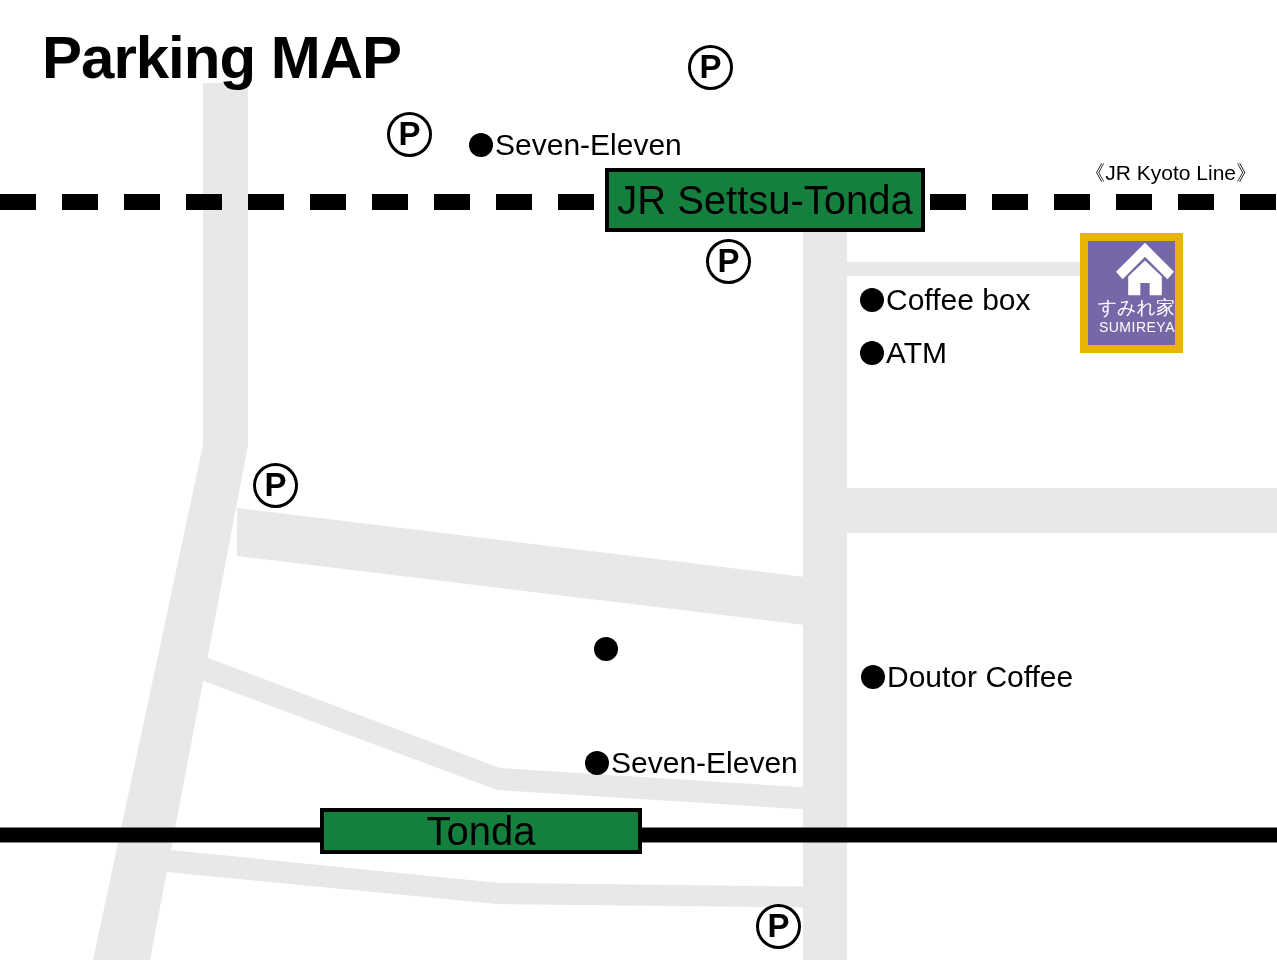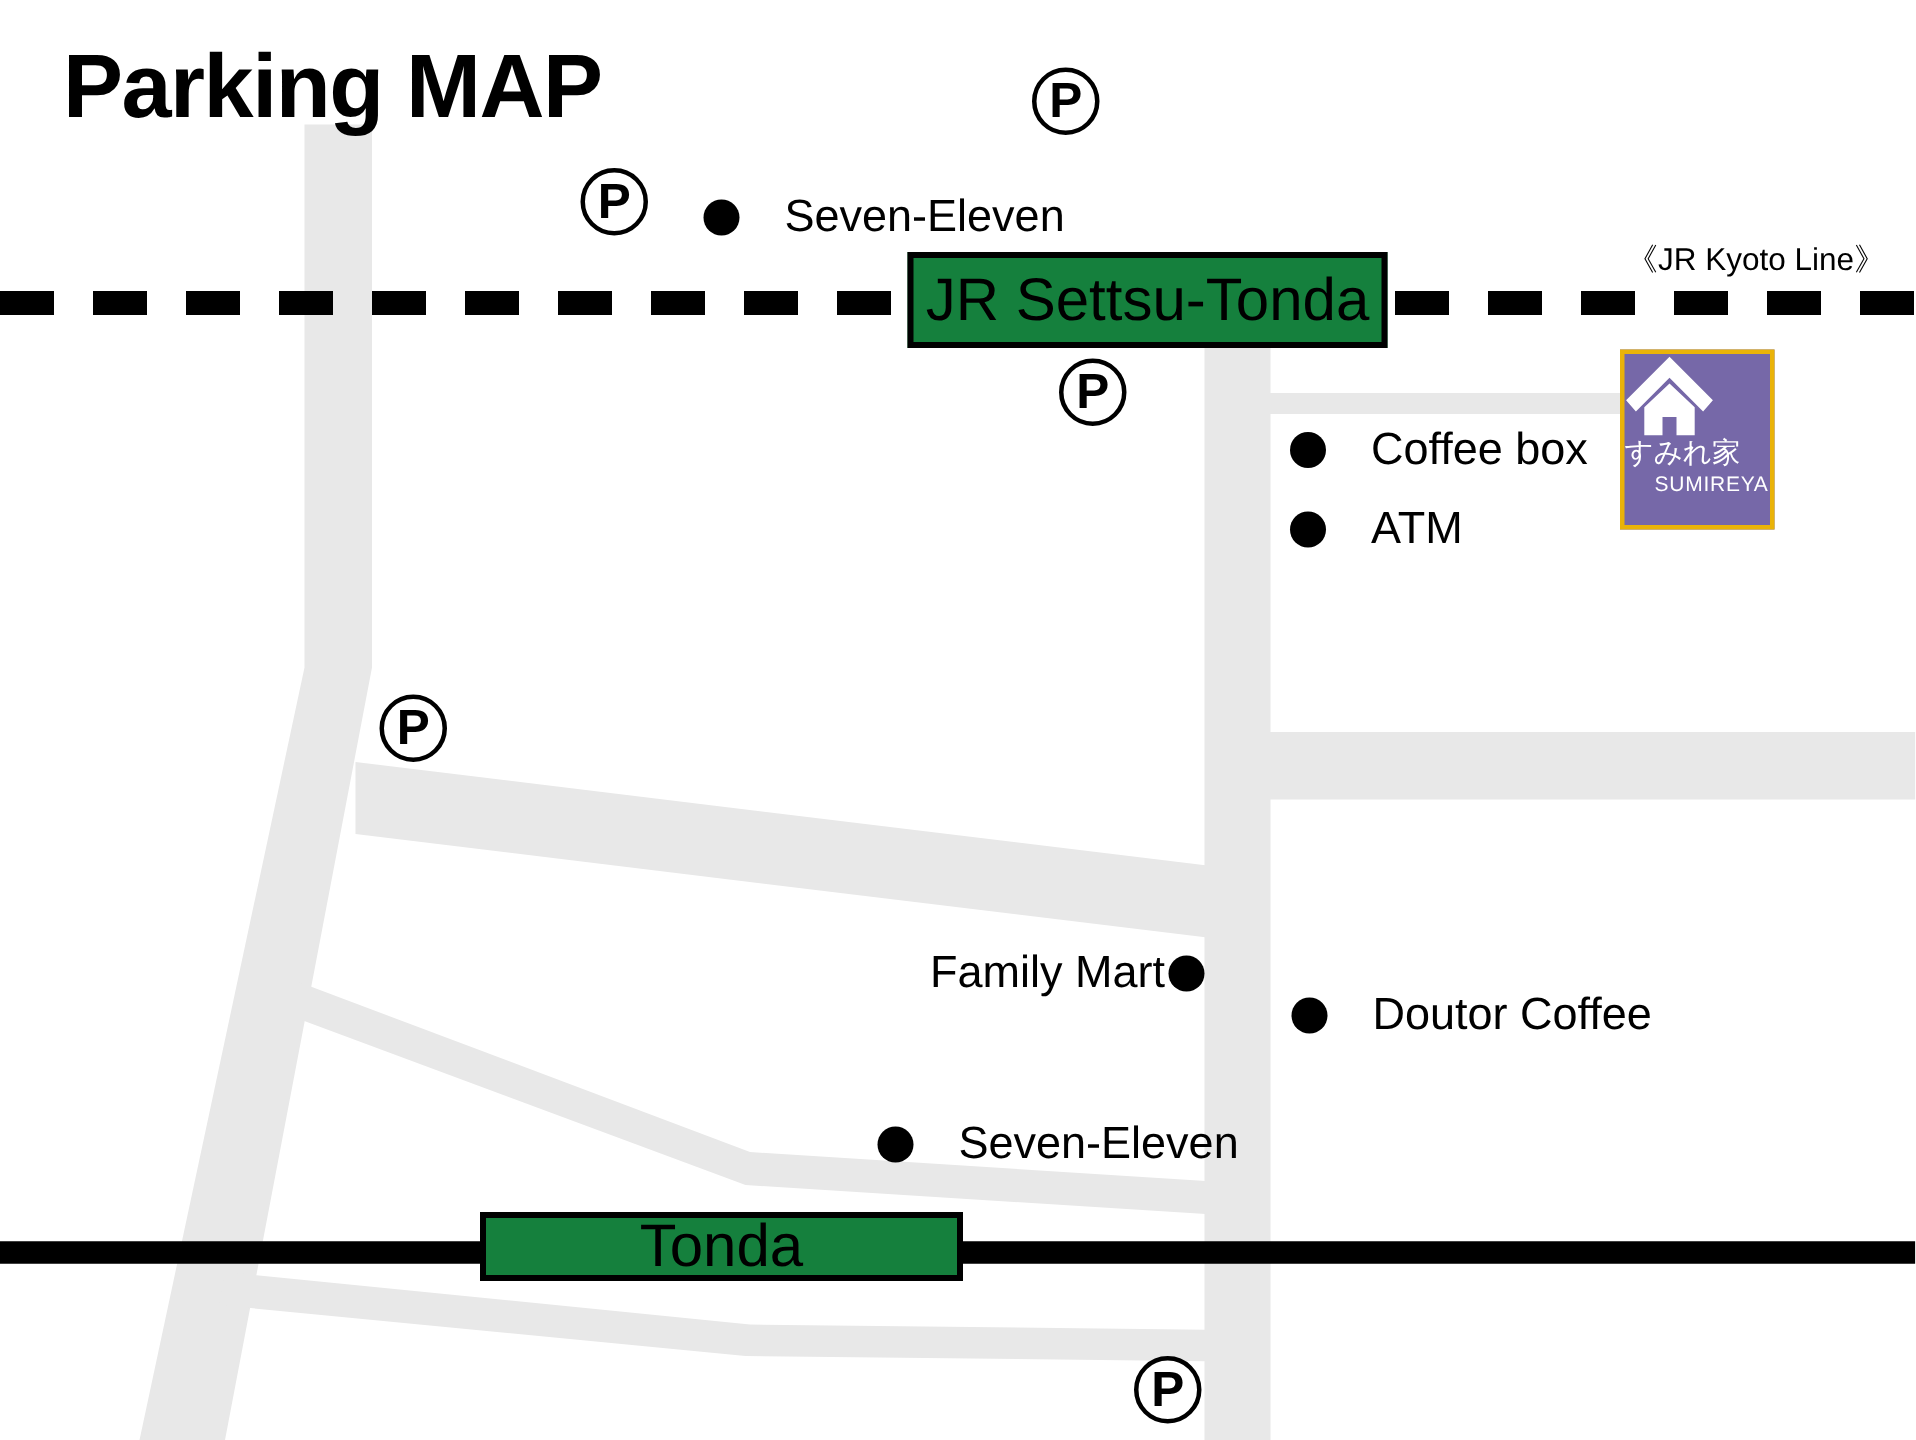--- a/index.html
+++ b/index.html
@@ -22,25 +22,25 @@
     display:flex;align-items:center;justify-content:center;
     font-size:40px;letter-spacing:0px;white-space:nowrap;
   }
   .line-label{font-size:21px;white-space:nowrap;}
   .poi{display:flex;align-items:center;height:34px;white-space:nowrap;}
   .poi .dot{
     width:24px;height:24px;border-radius:50%;background:#000;flex:0 0 auto;
     margin-right:2px;
   }
   .poi .dot.after{margin-right:0;margin-left:2px;}
-  .poi .lbl{font-size:30px;margin-left:28px;}
+  .poi .lbl{font-size:30px;}
   .dest{
     left:1080px;top:233px;width:103px;height:120px;box-sizing:border-box;
-    background:#7668a8;border:3px solid #eab308;
-    display:flex;flex-direction:column;align-items:flex-start;
+    background:#7668a8;border:8px solid #eab308;
+    display:flex;flex-direction:column;align-items:flex-end;
   }
   .dest .jp{color:#fff;font-size:19px;line-height:1.1;margin-top:1px;white-space:nowrap;}
   .dest .en{color:#fff;font-size:14px;line-height:1.2;letter-spacing:.5px;white-space:nowrap;margin-left:20px;}
 </style>
 </head>
 <body>
 
 <div id="map">
 
   <svg id="roads" width="1277" height="960" viewBox="0 0 1277 960">
@@ -93,21 +93,20 @@
     <span class="dot"></span>
     <span class="lbl">Coffee box</span>
   </div>
 
   <div class="abs poi" style="left:860px;top:336px">
     <span class="dot"></span>
     <span class="lbl">ATM</span>
   </div>
 
   <div class="abs poi" style="left:592px;top:632px">
-    <span class="lbl">Family Mart</span>
     <span class="dot after"></span>
   </div>
 
   <div class="abs poi" style="left:861px;top:660px">
     <span class="dot"></span>
     <span class="lbl">Doutor Coffee</span>
   </div>
 
   <div class="abs poi" style="left:585px;top:746px">
     <span class="dot"></span>

